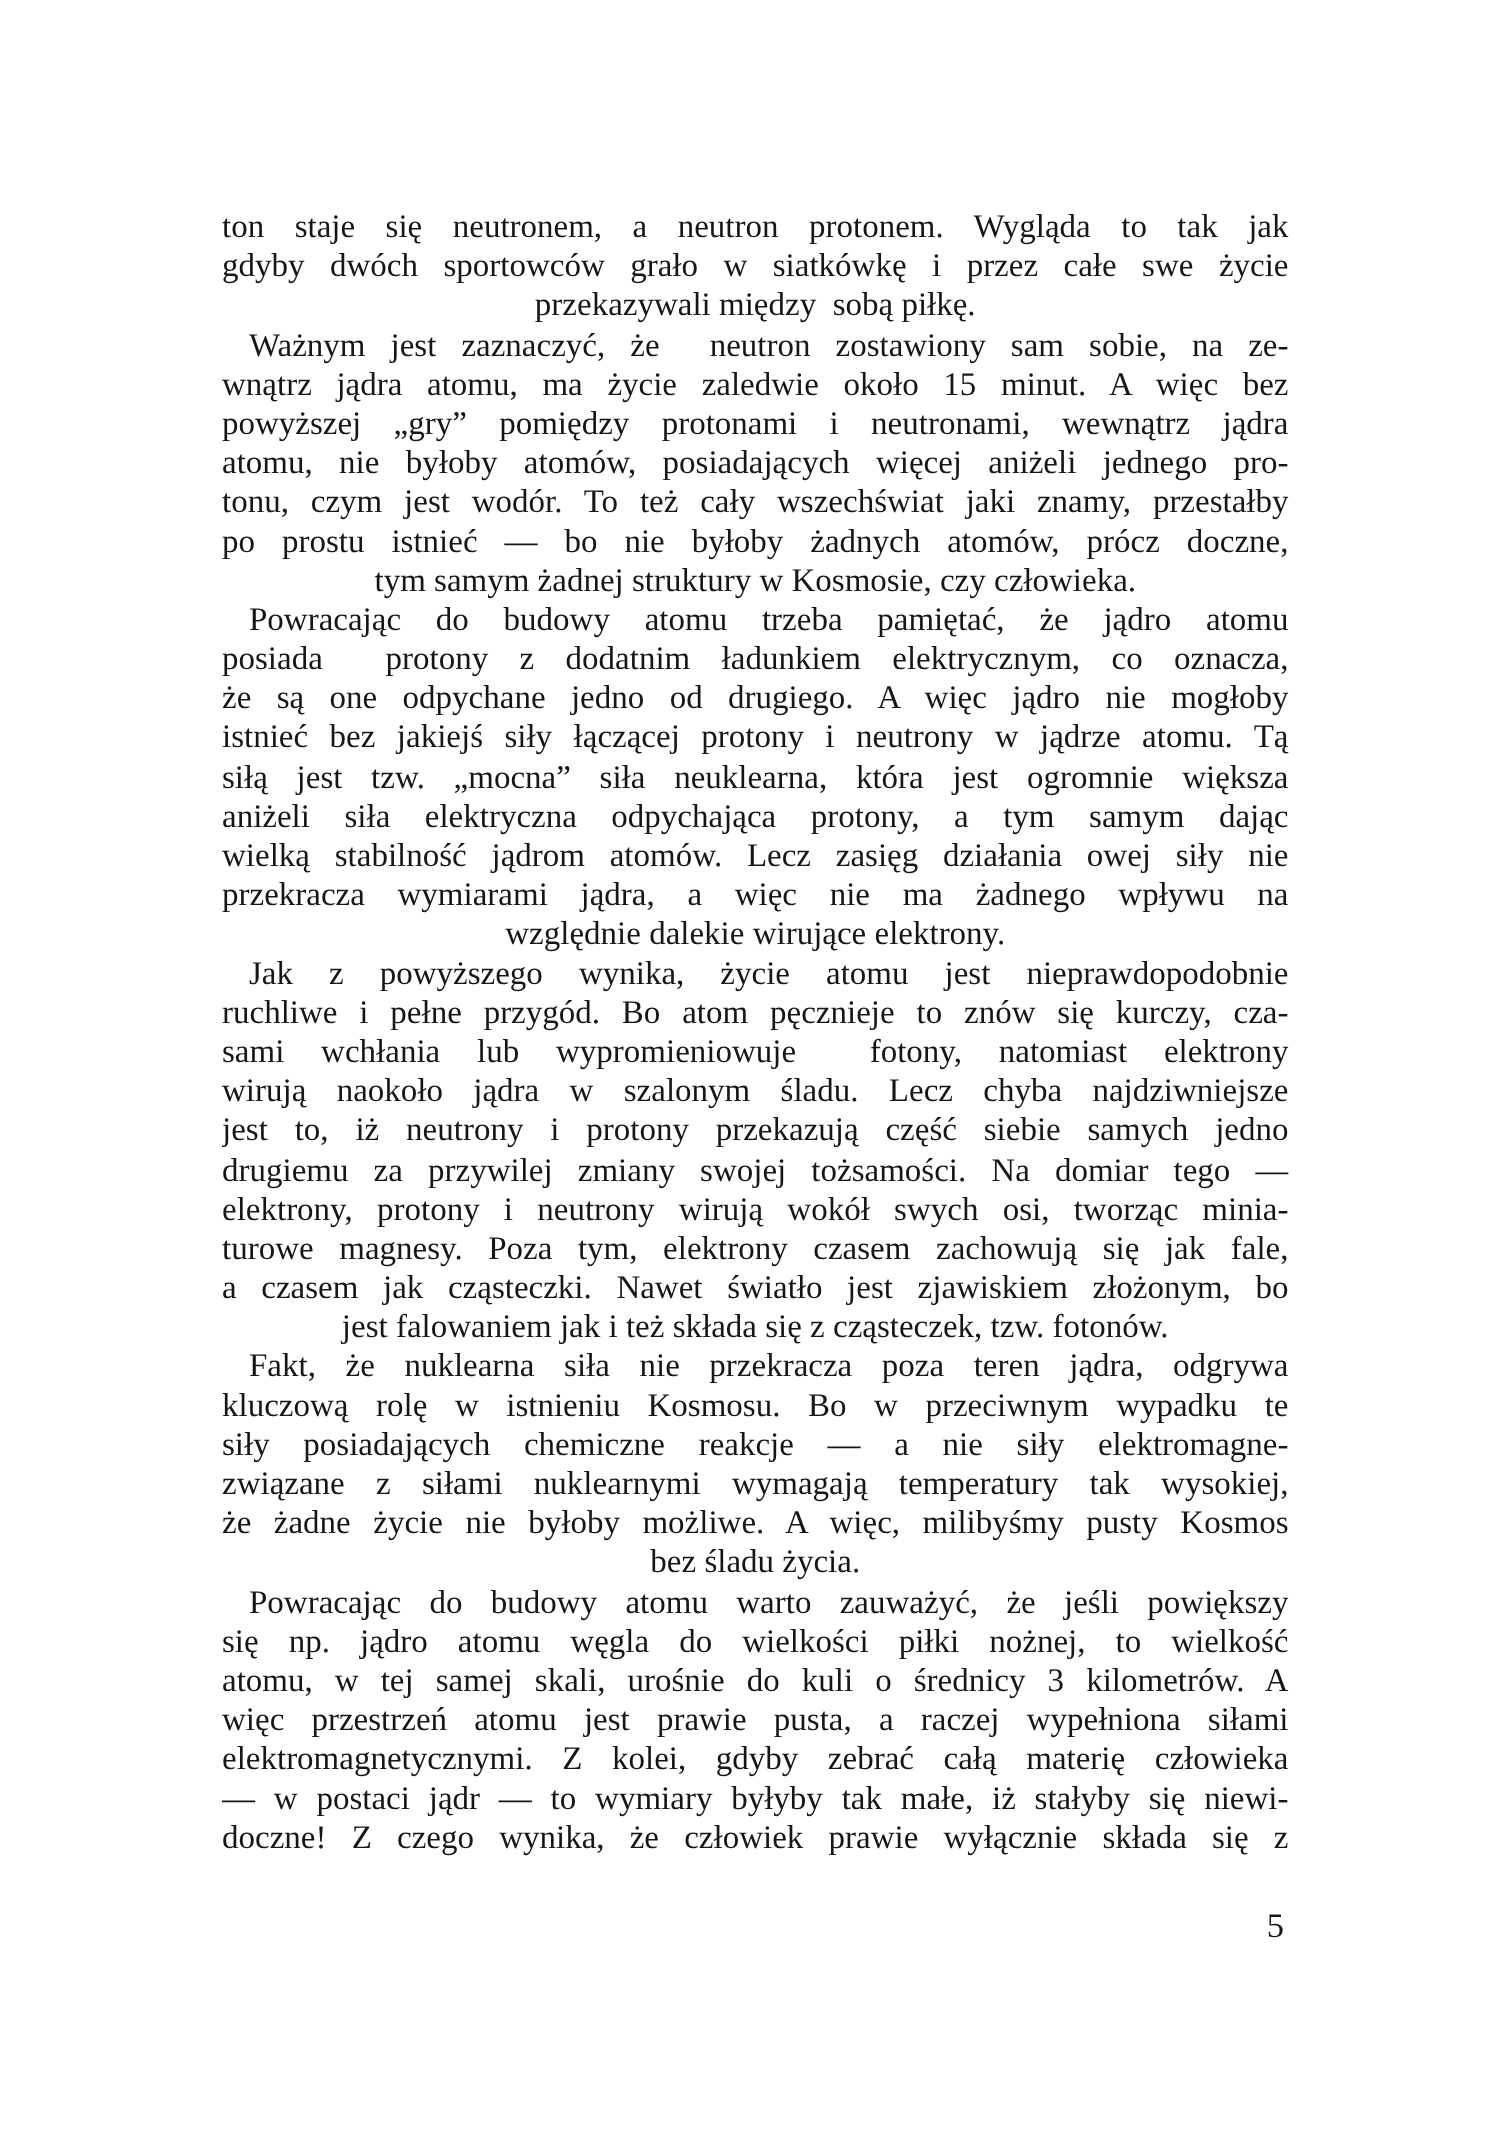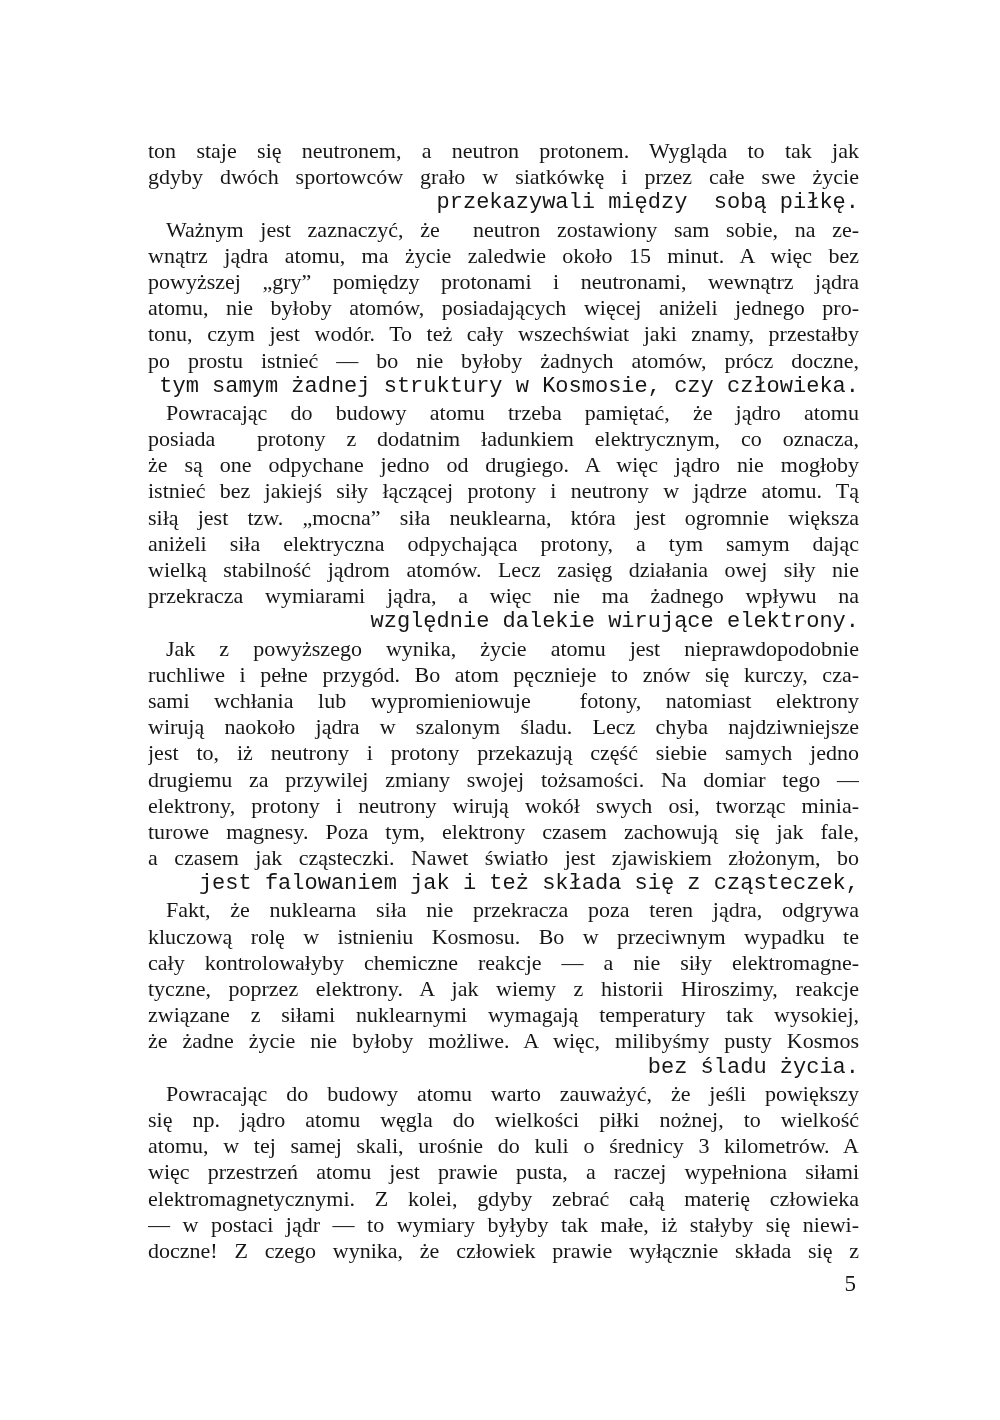--- a/index.html
+++ b/index.html
@@ -30,22 +30,21 @@
     white-space: normal;
   }
   
   .line::after {
     content: "";
     display: inline-block;
     width: 100%;
     height: 0;
   }
   .line.unjust {
-    text-align: right;
-    font-family: Liberation Mono, monospace;
+    text-align: center;
   }
   .line.unjust::after {
     content: none;
   }
   .line.indent {
     text-indent: 18px;
   }
   .folio {
     position: absolute;
     top: 1271px;
@@ -85,22 +84,21 @@
     <div class="line">sami wchłania lub wypromieniowuje&nbsp; fotony, natomiast elektrony</div>
     <div class="line">wirują naokoło jądra w szalonym śladu. Lecz chyba najdziwniejsze</div>
     <div class="line">jest to, iż neutrony i protony przekazują część siebie samych jedno</div>
     <div class="line">drugiemu za przywilej zmiany swojej tożsamości. Na domiar tego —</div>
     <div class="line">elektrony, protony i neutrony wirują wokół swych osi, tworząc minia-</div>
     <div class="line">turowe magnesy. Poza tym, elektrony czasem zachowują się jak fale,</div>
     <div class="line">a czasem jak cząsteczki. Nawet światło jest zjawiskiem złożonym, bo</div>
     <div class="line unjust">jest falowaniem jak i też składa się z cząsteczek, tzw. fotonów.</div>
     <div class="line indent">Fakt, że nuklearna siła nie przekracza poza teren jądra, odgrywa</div>
     <div class="line">kluczową rolę w istnieniu Kosmosu. Bo w przeciwnym wypadku te</div>
-    <div class="line">cały kontrolowałyby chemiczne reakcje — a nie siły elektromagne-</div>
-    <div class="line">tyczne, poprzez elektrony. A jak wiemy z historii Hiroszimy, reakcje</div>
+    <div class="line">siły posiadających chemiczne reakcje — a nie siły elektromagne-</div>
     <div class="line">związane z siłami nuklearnymi wymagają temperatury tak wysokiej,</div>
     <div class="line">że żadne życie nie byłoby możliwe. A więc, milibyśmy pusty Kosmos</div>
     <div class="line unjust">bez śladu życia.</div>
     <div class="line indent">Powracając do budowy atomu warto zauważyć, że jeśli powiększy</div>
     <div class="line">się np. jądro atomu węgla do wielkości piłki nożnej, to wielkość</div>
     <div class="line">atomu, w tej samej skali, urośnie do kuli o średnicy 3 kilometrów. A</div>
     <div class="line">więc przestrzeń atomu jest prawie pusta, a raczej wypełniona siłami</div>
     <div class="line">elektromagnetycznymi. Z kolei, gdyby zebrać całą materię człowieka</div>
     <div class="line">— w postaci jądr — to wymiary byłyby tak małe, iż stałyby się niewi-</div>
     <div class="line">doczne! Z czego wynika, że człowiek prawie wyłącznie składa się z</div>

